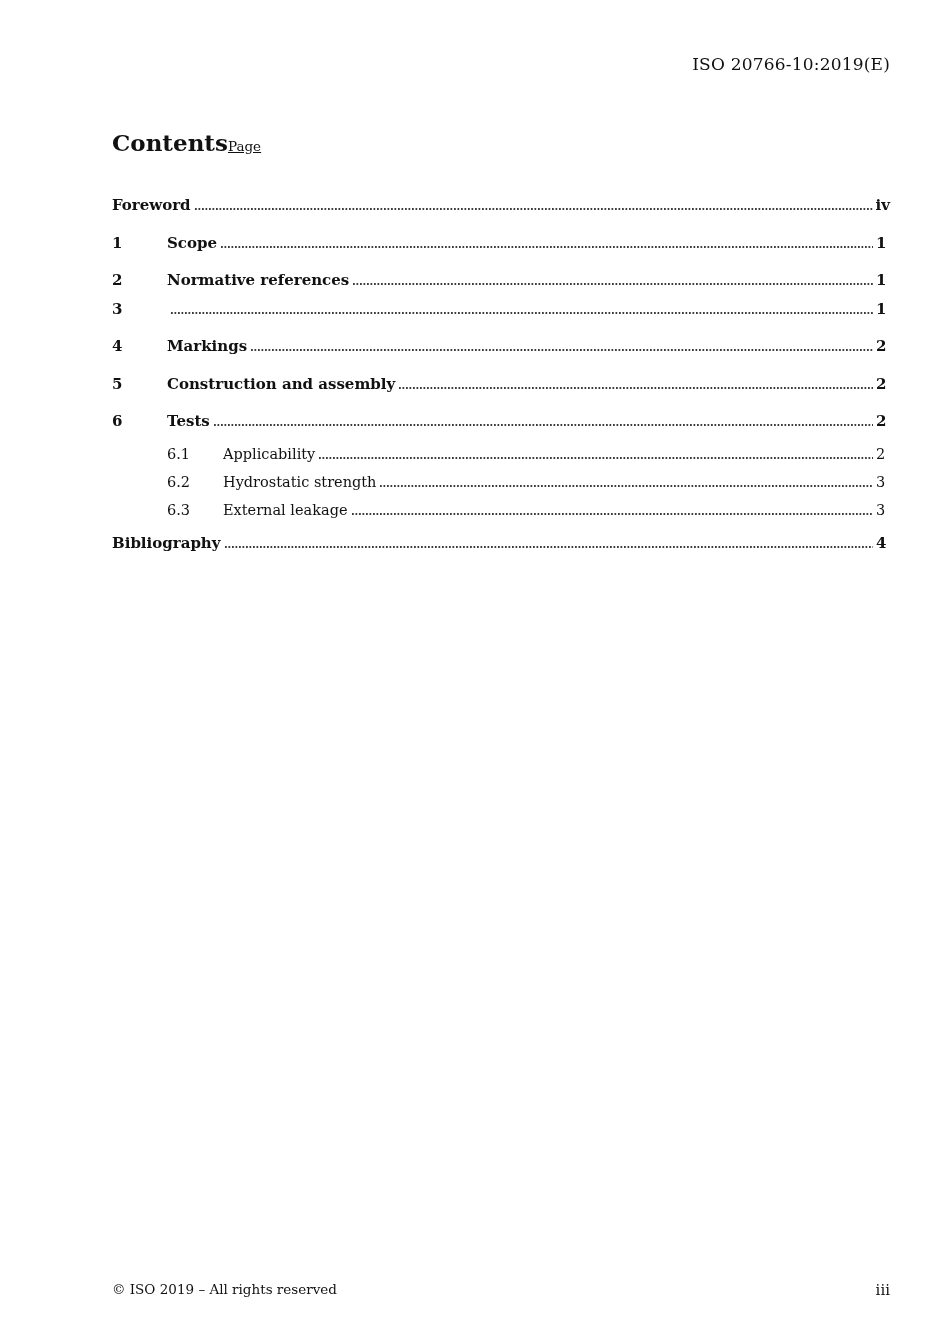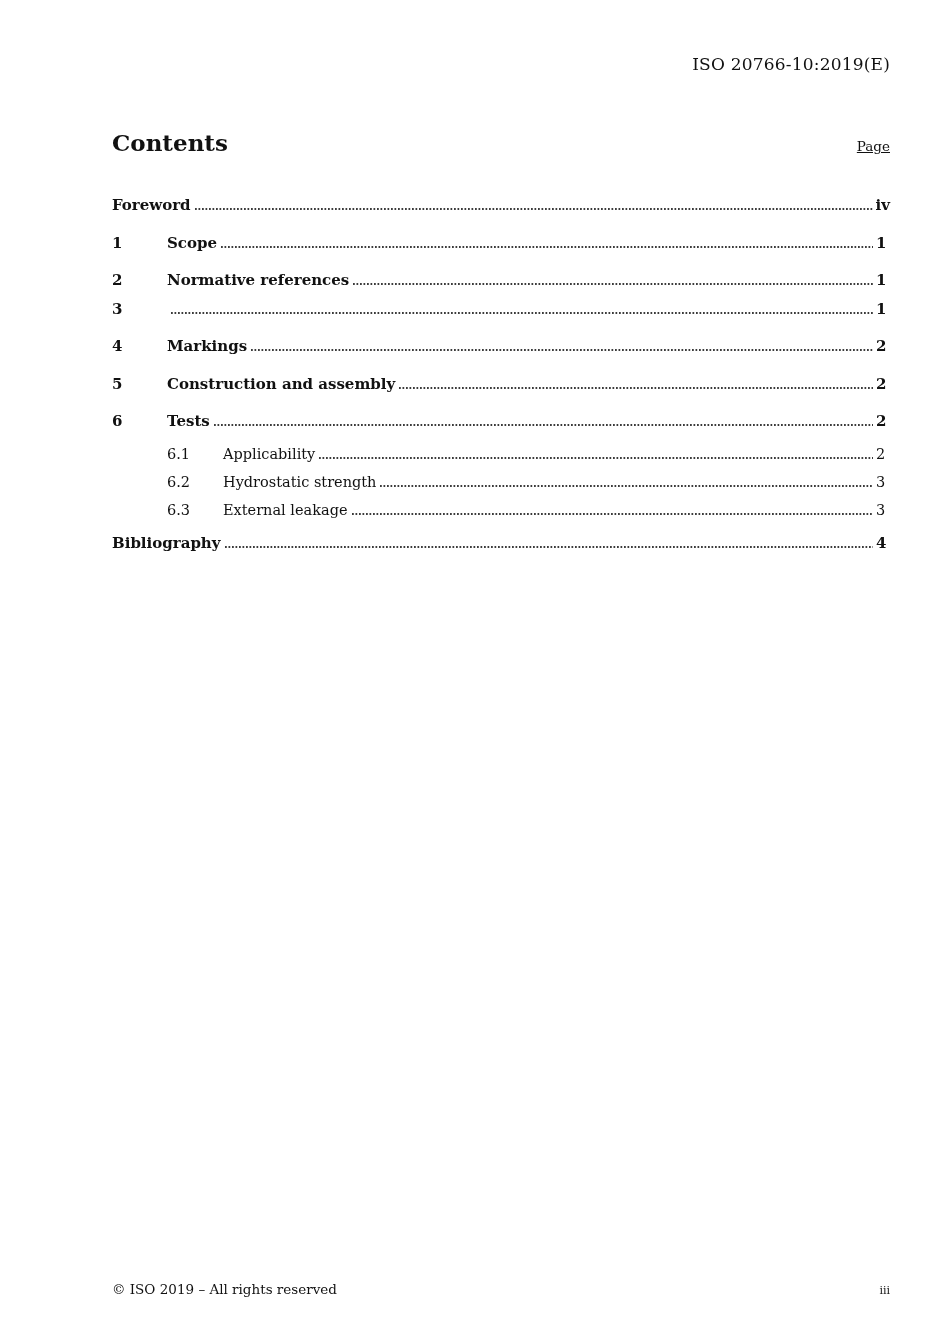--- a/index.html
+++ b/index.html
@@ -11,21 +11,21 @@
     color: #111111;
     overflow: hidden;
   }
   .doc-header {
     position: absolute; top: 54px; left: 112px; right: 60px;
     text-align: right;
     font-size: 17px; font-weight: 400; letter-spacing: 0.2px;
   }
   .contents-heading {
     position: absolute; top: 129px; left: 112px; right: 60px;
-    display: flex; justify-content: space-between; align-items: baseline;
+    display: flex; align-items: baseline;
   }
   .contents-title { font-size: 23px; font-weight: 700; }
   .page-label { font-size: 13.5px; font-weight: 400; text-decoration: underline; }
   .toc {
     position: absolute; top: 182px; left: 112px; right: 60px;
   }
   .toc-row {
     display: flex; align-items: baseline;
     font-size: 15px; line-height: 28.5px; font-weight: 700;
   }
@@ -40,24 +40,24 @@
     flex: 1 1 auto; height: 2px; min-width: 16px;
     margin-left: 4px; margin-right: 3px;
     background-image: radial-gradient(circle at 1px 1px, #3b3b3b 0.95px, rgba(0,0,0,0) 1.15px);
     background-size: 3.5px 2px;
     background-repeat: repeat-x;
     background-position: 0 0;
   }
   .toc-page { flex: none; min-width: 14px; text-align: left; }
   .doc-footer {
     position: absolute; top: 1281px; left: 112px; right: 60px;
-    display: flex; justify-content: space-between; align-items: flex-end;
+    display: flex; justify-content: space-between; align-items: flex-start;
   }
   .footer-copyright { font-size: 13.5px; }
-  .footer-pagenum { font-size: 11px; }
+  .footer-pagenum { font-size: 15px; }
 </style>
 </head>
 <body>
 
 <div class="doc-header">ISO 20766-10:2019(E)</div>
 
 <div class="contents-heading">
   <div class="contents-title">Contents</div>
   <div class="page-label">Page</div>
 </div>

